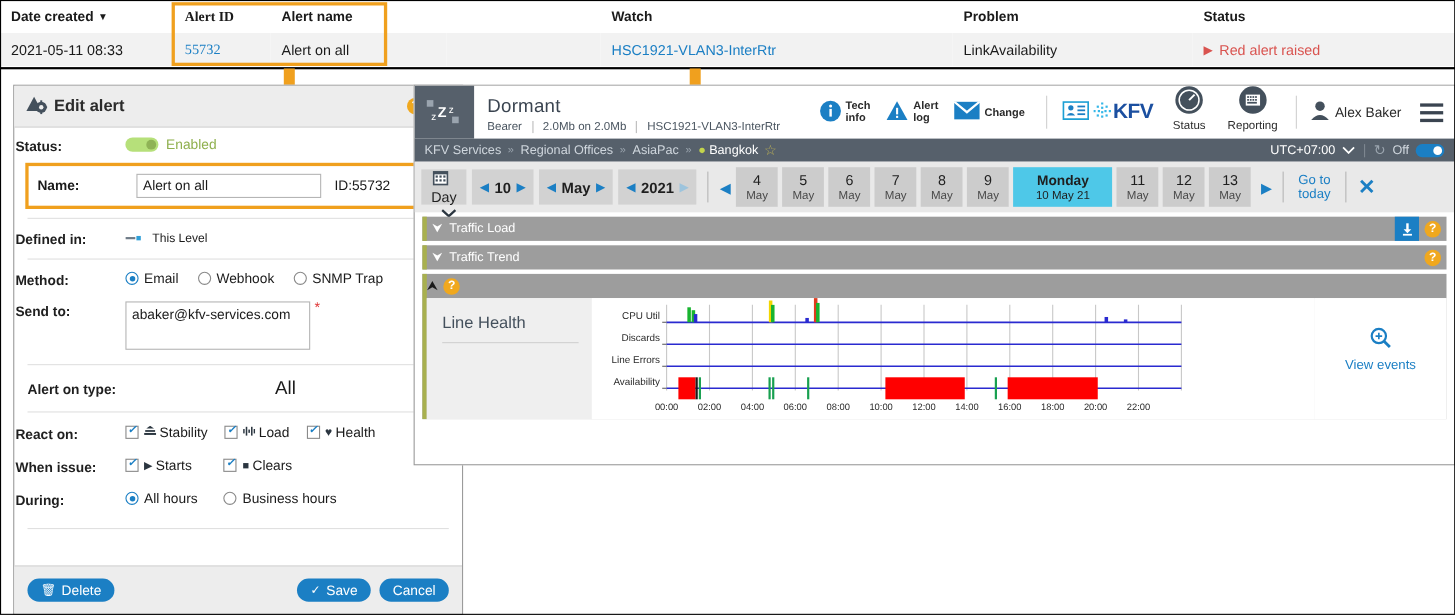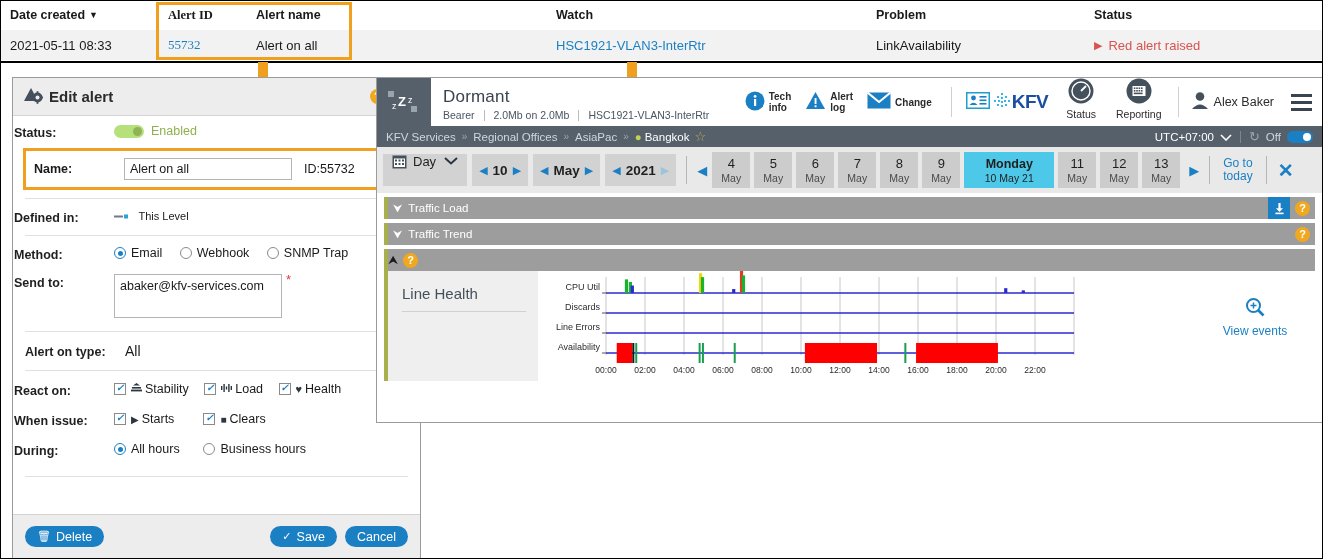--- a/index.html
+++ b/index.html
@@ -108,21 +108,21 @@
   .chk::after { content:"\2713"; position:absolute; left:1px; top:-1px; font-weight:bold; }
 
   .textarea-wrap { position:relative; display:inline-block; }
   .ta {
     width:168px; height:44px; border:1px solid #b5b5b5; background:#fff; resize:none;
     font-family:"Liberation Sans", sans-serif; font-size:12.5px; padding:4px 5px; color:#1a1a1a;
   }
   .req-star { position:absolute; right:-9px; top:-2px; color:#e03b3b; font-size:13px; }
 
   .select-row { display:flex; align-items:center; }
-  .sel-val { flex:1; font-size:14px; }
+  .sel-val { flex:1; font-size:17px;text-align:center; }
   .chev { color:#1b7fc4; font-size:13px; }
 
   .amber-txt { color:#dda92a; }
   .red-lbl { color:#d9534f; }
 
   #ea-footer {
     position:absolute; left:0; bottom:0; width:100%; height:44px; background:#ededed;
     border-top:1px solid #d4d4d4; display:flex; align-items:center; padding:0 12px;
   }
   .pill {
@@ -169,22 +169,22 @@
   .bc-cur { color:#ffffff; }
   #breadcrumb-bar .grow { flex:1; }
   #tz { font-size:11.5px; color:#ffffff; }
   .bc-vdiv { width:1px; height:12px; background:#7d868f; margin:0 8px; }
   #refresh-off { font-size:11.5px; color:#cfd6dd; margin:0 6px; }
   .mini-toggle { width:26px; height:12px; border-radius:6px; background:#1b7fc4; position:relative; }
   .mini-toggle .k { position:absolute; right:2px; top:2px; width:8px; height:8px; border-radius:50%; background:#fff; }
 
   #date-bar { height:46px; background:#e9e9e9; display:flex; align-items:center; padding:0 6px; }
   .dbtn {
-    background:#d2d2d2; height:32px; display:flex; align-items:flex-start; padding:0 9px;
-    margin-right:5px; font-size:13px; color:#1f1f1f;
+    background:#d2d2d2; height:32px; display:flex; align-items:center; padding:0 9px;
+    margin-right:5px; font-size:13px; color:#1f1f1f;flex-direction:column;
   }
   .dbtn.day { font-weight:normal; }
   .dbtn .cal { margin-right:6px; }
   .dbtn .chv { color:#2b3640; margin-left:8px; font-size:12px; }
   .spin { background:#d2d2d2; height:32px; display:flex; align-items:center; padding:0 7px; margin-right:5px; }
   .spin .ar { color:#1b7fc4; font-size:11px; }
   .spin .tx { font-size:13.5px; font-weight:bold; margin:0 5px; color:#1f1f1f; }
   .spin .ar.dim { color:#9dc4dd; }
   .nav-ar { color:#1b7fc4; font-size:13px; padding:0 5px; }
   .dcell {

